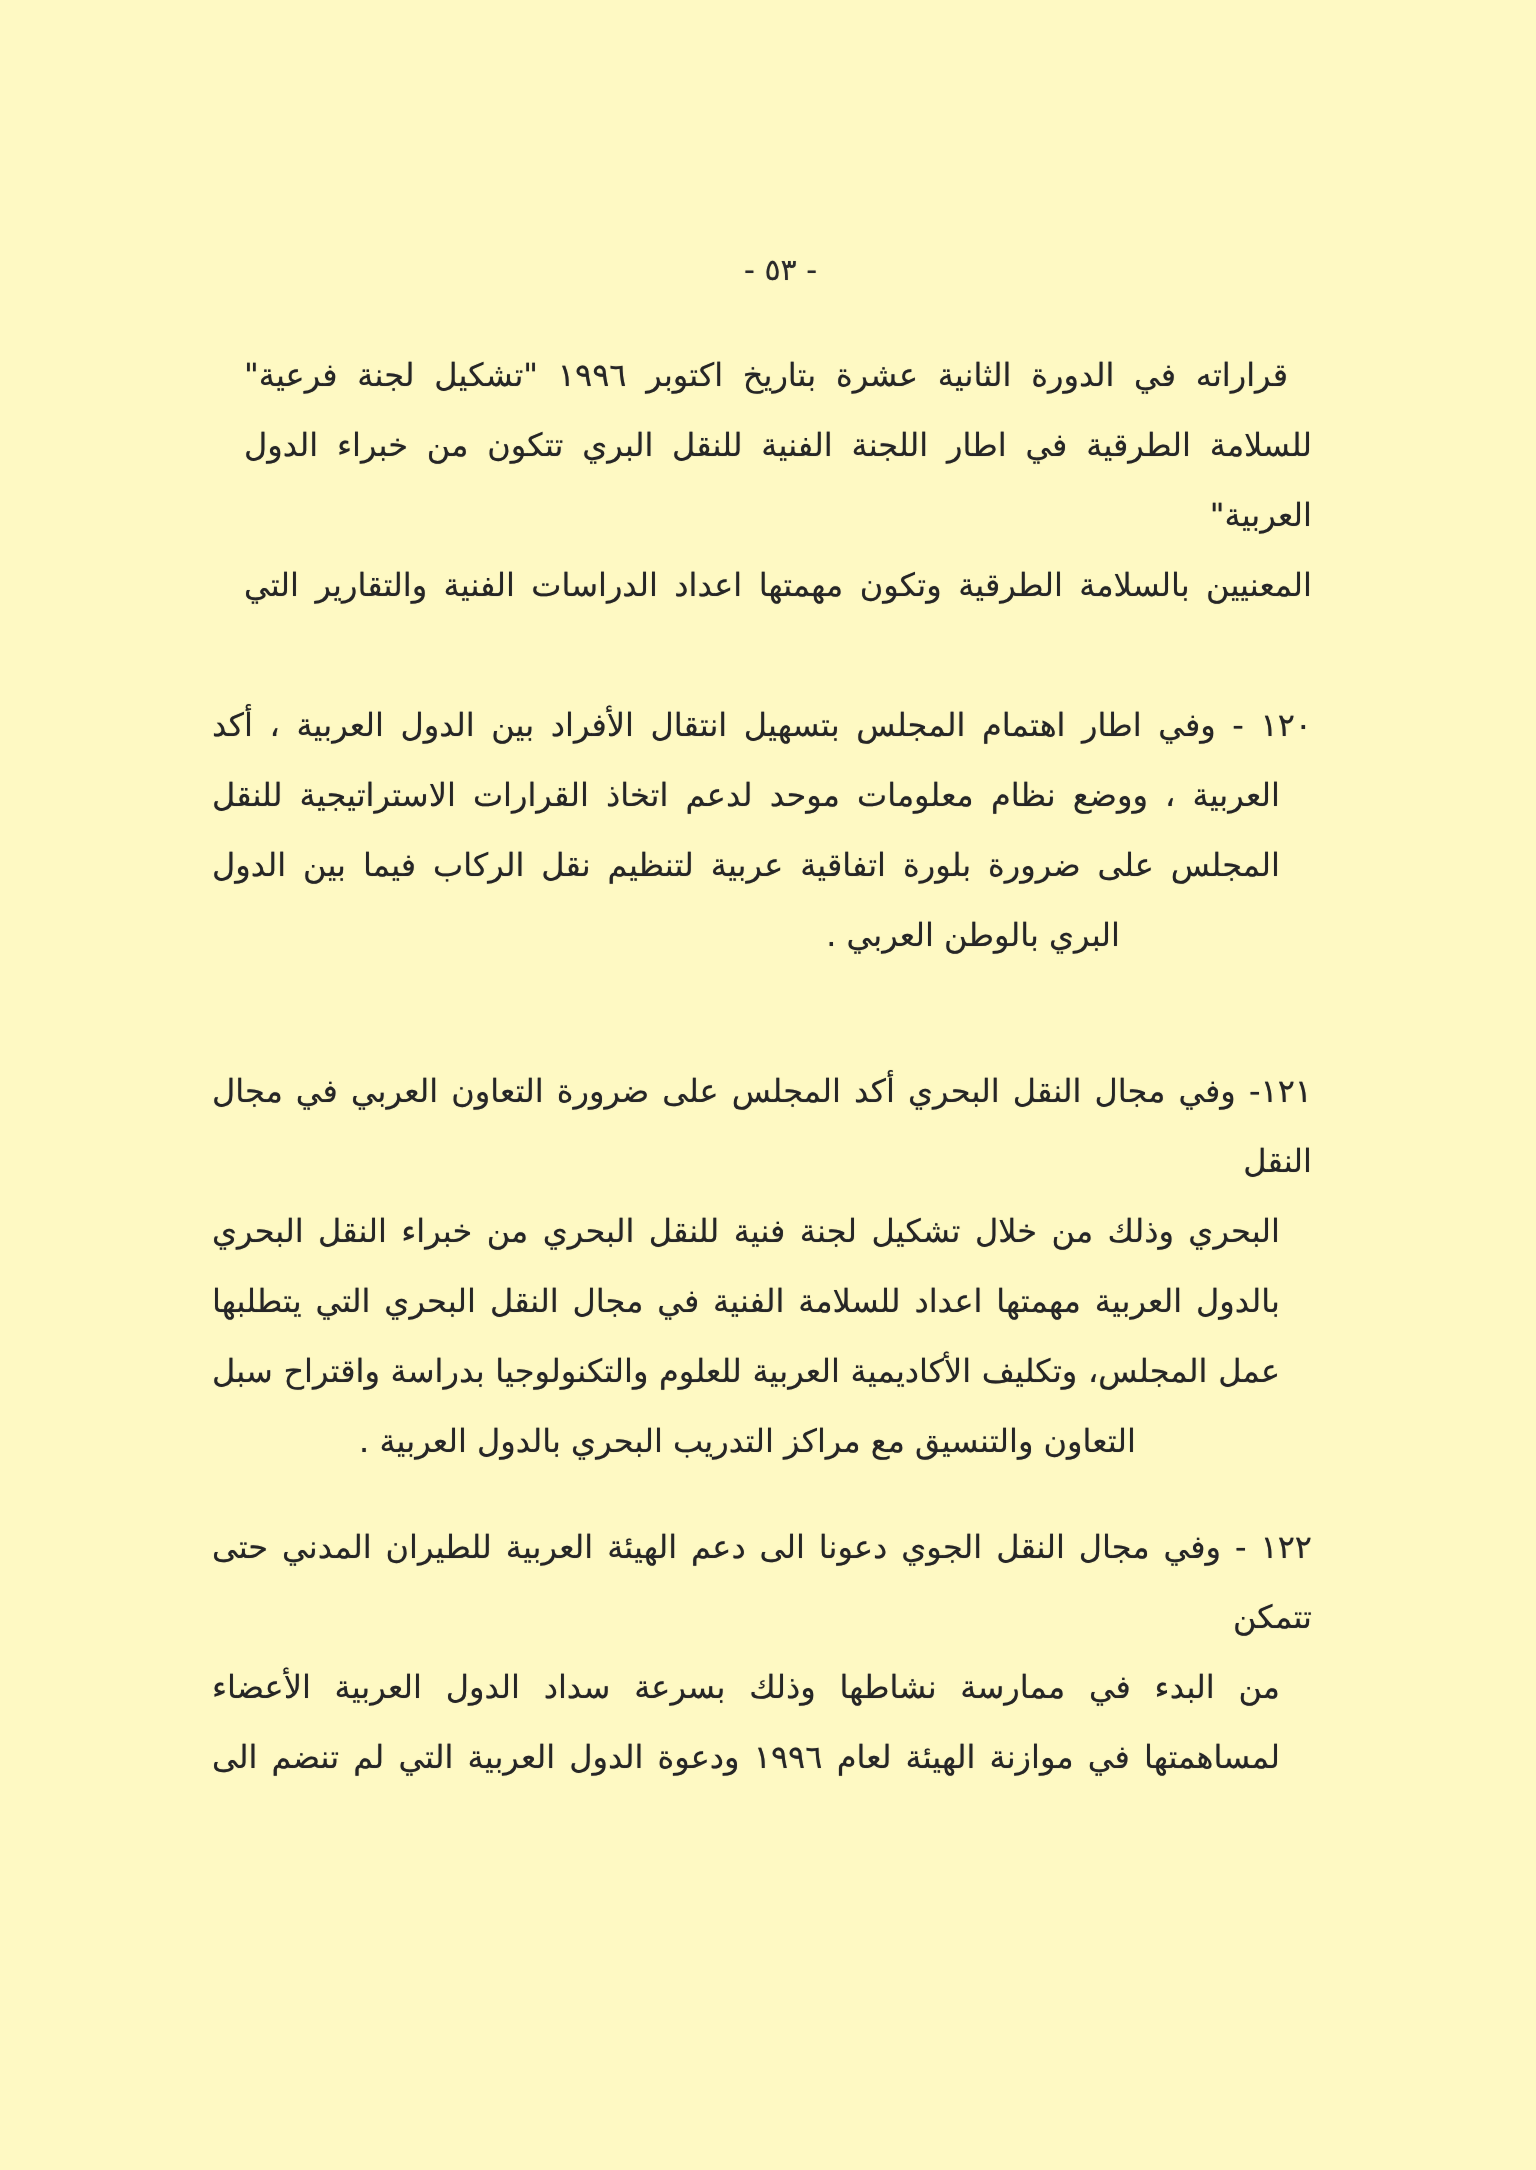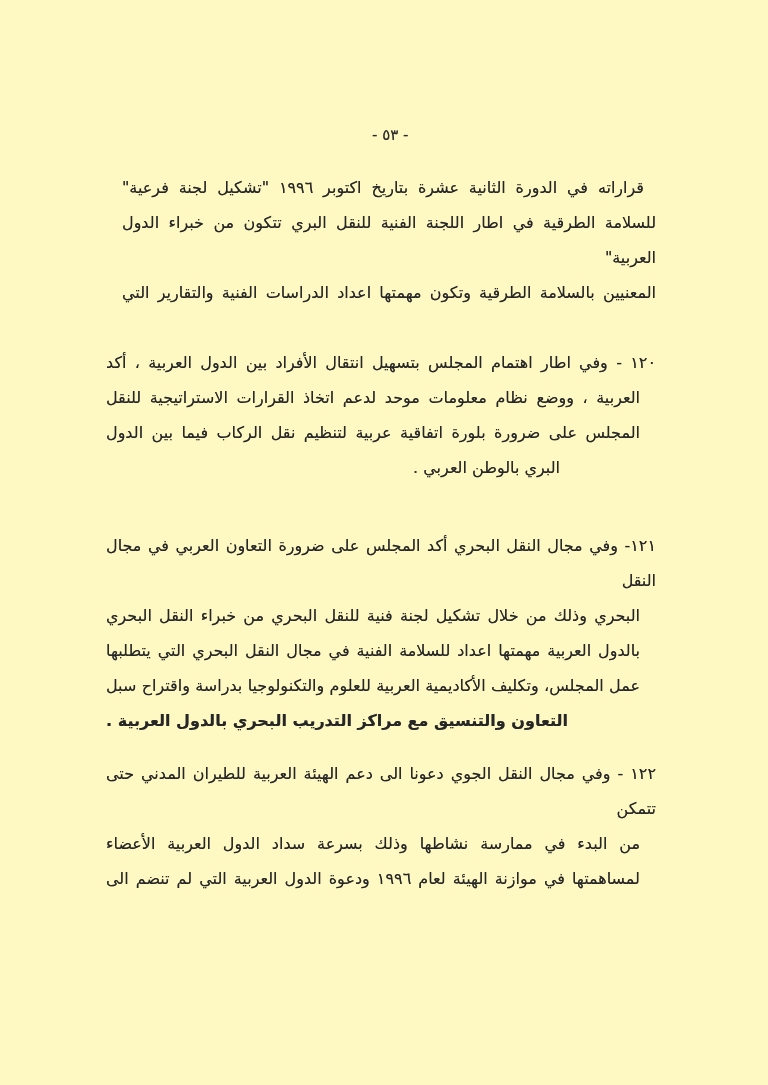--- a/index.html
+++ b/index.html
@@ -45,21 +45,21 @@
   .ln.first-numbered {
     margin-right: -16px;
   }
   .ln.indent-sm {
     padding-right: 12px;
   }
   .ln.last {
     text-align-last: right;
   }
   .ln.last.pad-80 { padding-left: 0; padding-right: 80px; text-align-last: right; }
-  .ln.last.pad-72 { padding-right: 72px; font-weight: bold; }
+  .ln.last.pad-72 { padding-right: 72px; }
   
   .para, .page-number {
     text-shadow: 0 0 0.4px rgba(40,40,40,0.55);
   }
 </style>
 </head>
 <body>
 
 <div class="page">
 

